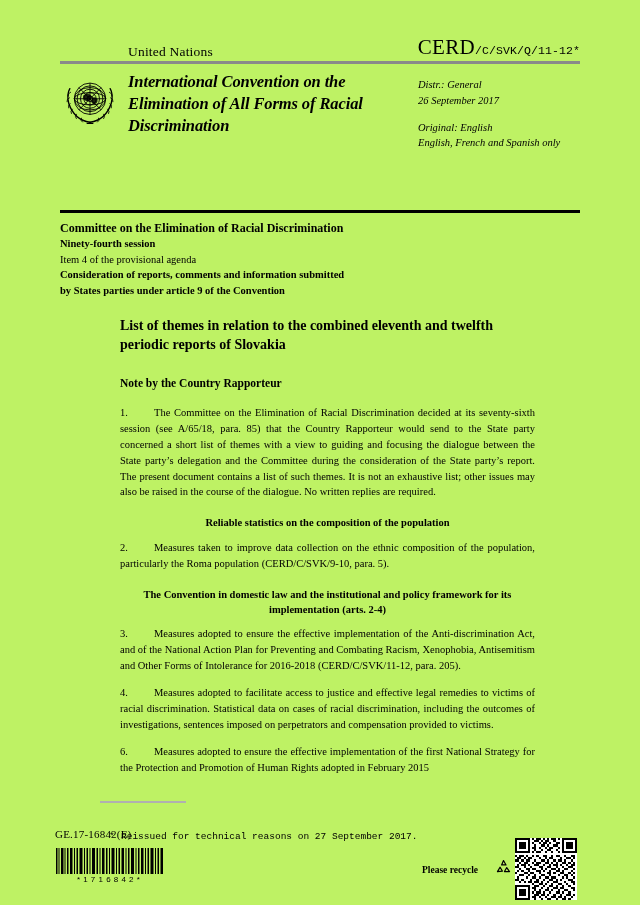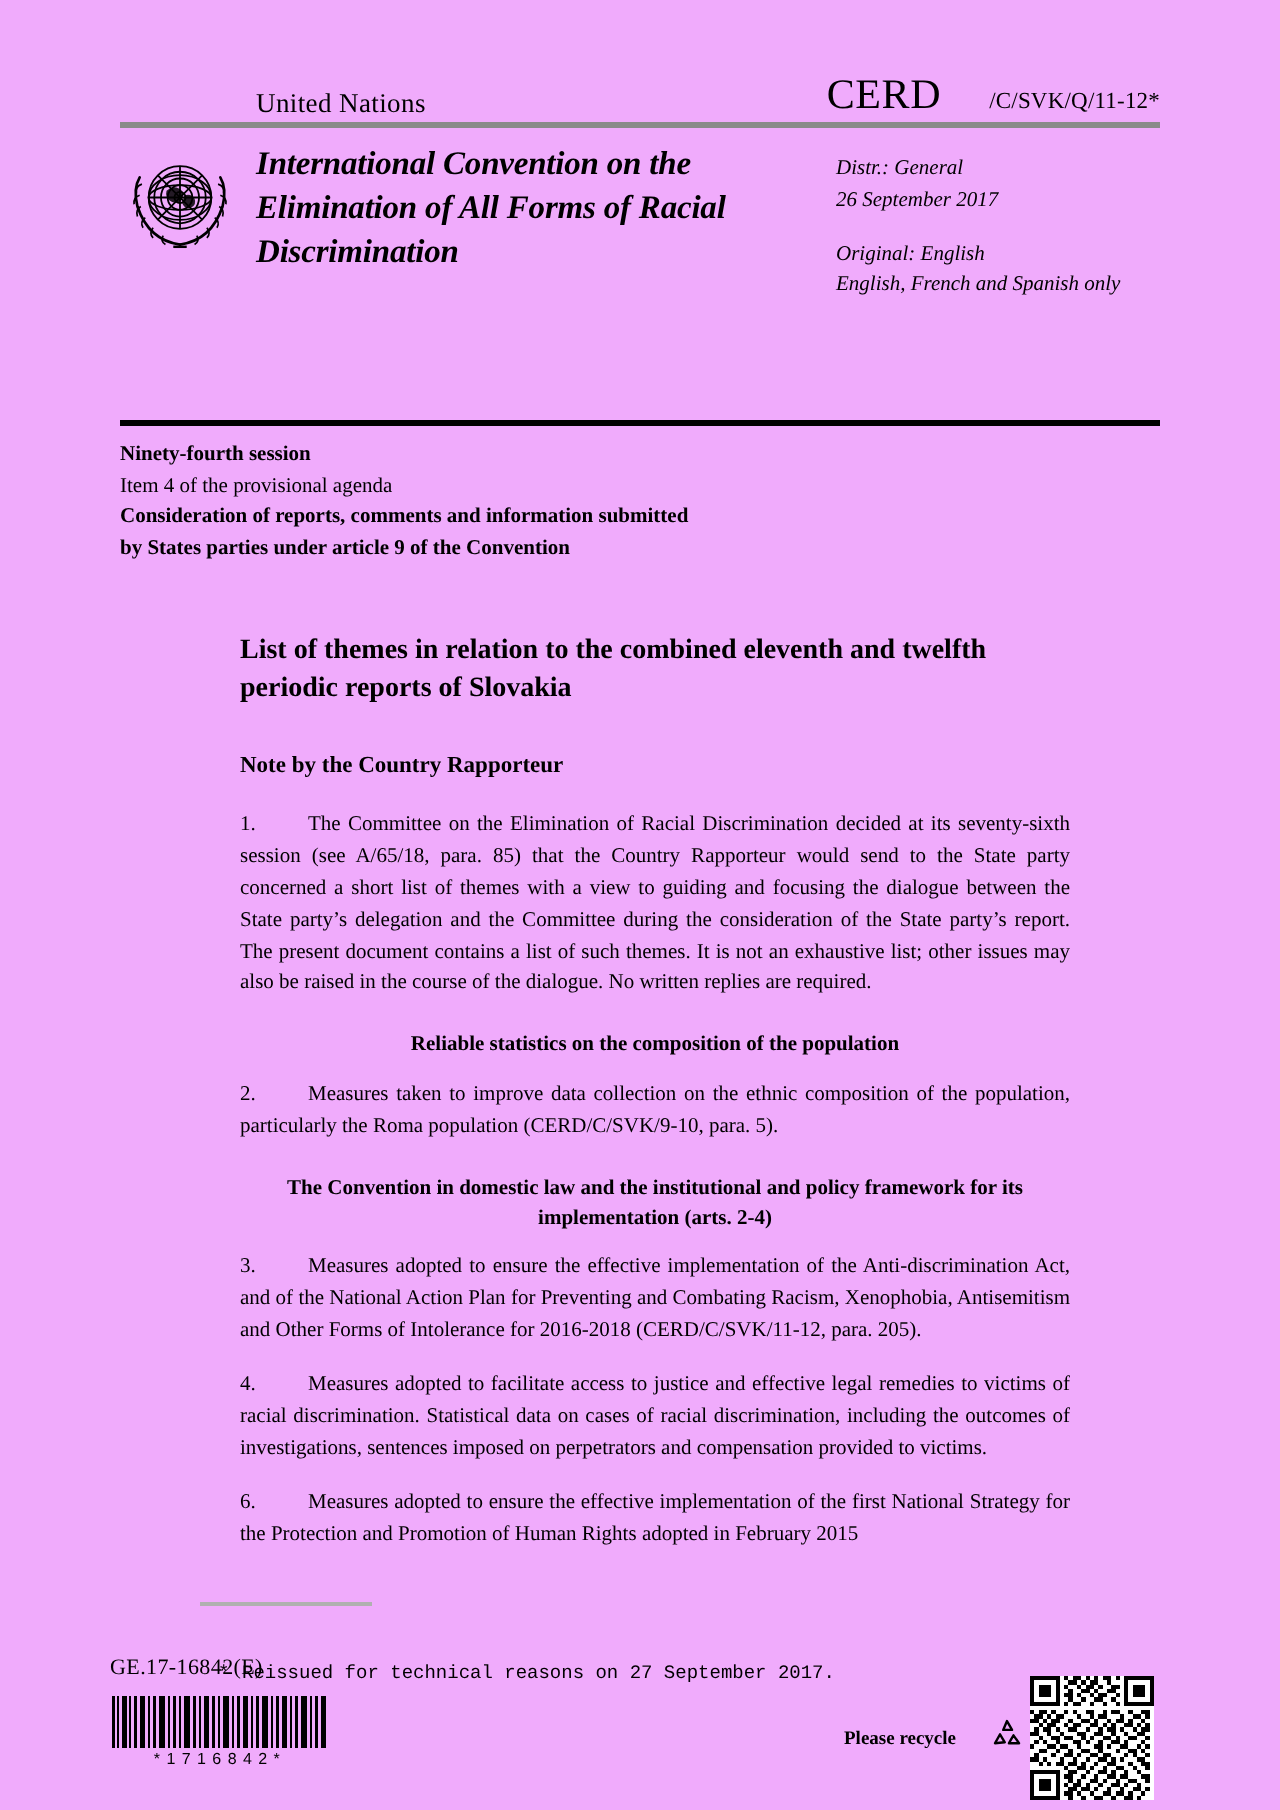--- a/index.html
+++ b/index.html
@@ -8,21 +8,21 @@
     background: #ffffff;
   }
   body {
     font-family: "Liberation Serif", serif;
     color: #000000;
   }
   #page {
     position: relative;
     width: 640px;
     height: 905px;
-    background: #f0abfc;
+    background: #bef264;
     overflow: hidden;
     box-sizing: border-box;
   }
 
   
   .masthead {
     position: absolute;
     left: 60px;
     top: 36px;
     width: 520px;
@@ -44,24 +44,23 @@
     line-height: 1;
     white-space: nowrap;
     text-align: right;
   }
   .doc-symbol .sym-main {
     font-family: "Liberation Serif", serif;
     font-size: 21px;
     letter-spacing: 0.3px;
   }
   .doc-symbol .sym-sub {
-    font-family: Liberation Serif, serif;
+    font-family: Liberation Mono, monospace;
     font-size: 11.5px;
     letter-spacing: 0.1px;
-    margin-left: 24px;
   }
   .rule-masthead {
     margin-top: 3px;
     height: 3px;
     background: #8a8a8a;
     width: 520px;
   }
 
   .masthead-body {
     position: relative;
@@ -304,20 +303,21 @@
         <div>26 September 2017</div>
         <div class="gap"></div>
         <div>Original: English</div>
         <div>English, French and Spanish only</div>
       </div>
     </div>
   </div>
 
   <div class="rule-committee"></div>
   <div class="committee">
+    <div class="c-title">Committee on the Elimination of Racial Discrimination</div>
     <div class="c-bold">Ninety-fourth session</div>
     <div>Item 4 of the provisional agenda</div>
     <div class="c-bold">Consideration of reports, comments and information submitted</div>
     <div class="c-bold">by States parties under article 9 of the Convention</div>
   </div>
 
   <div class="content">
     <div class="doc-title">List of themes in relation to the combined eleventh and twelfth periodic reports of Slovakia</div>
     <div class="note-title">Note by the Country Rapporteur</div>
 

